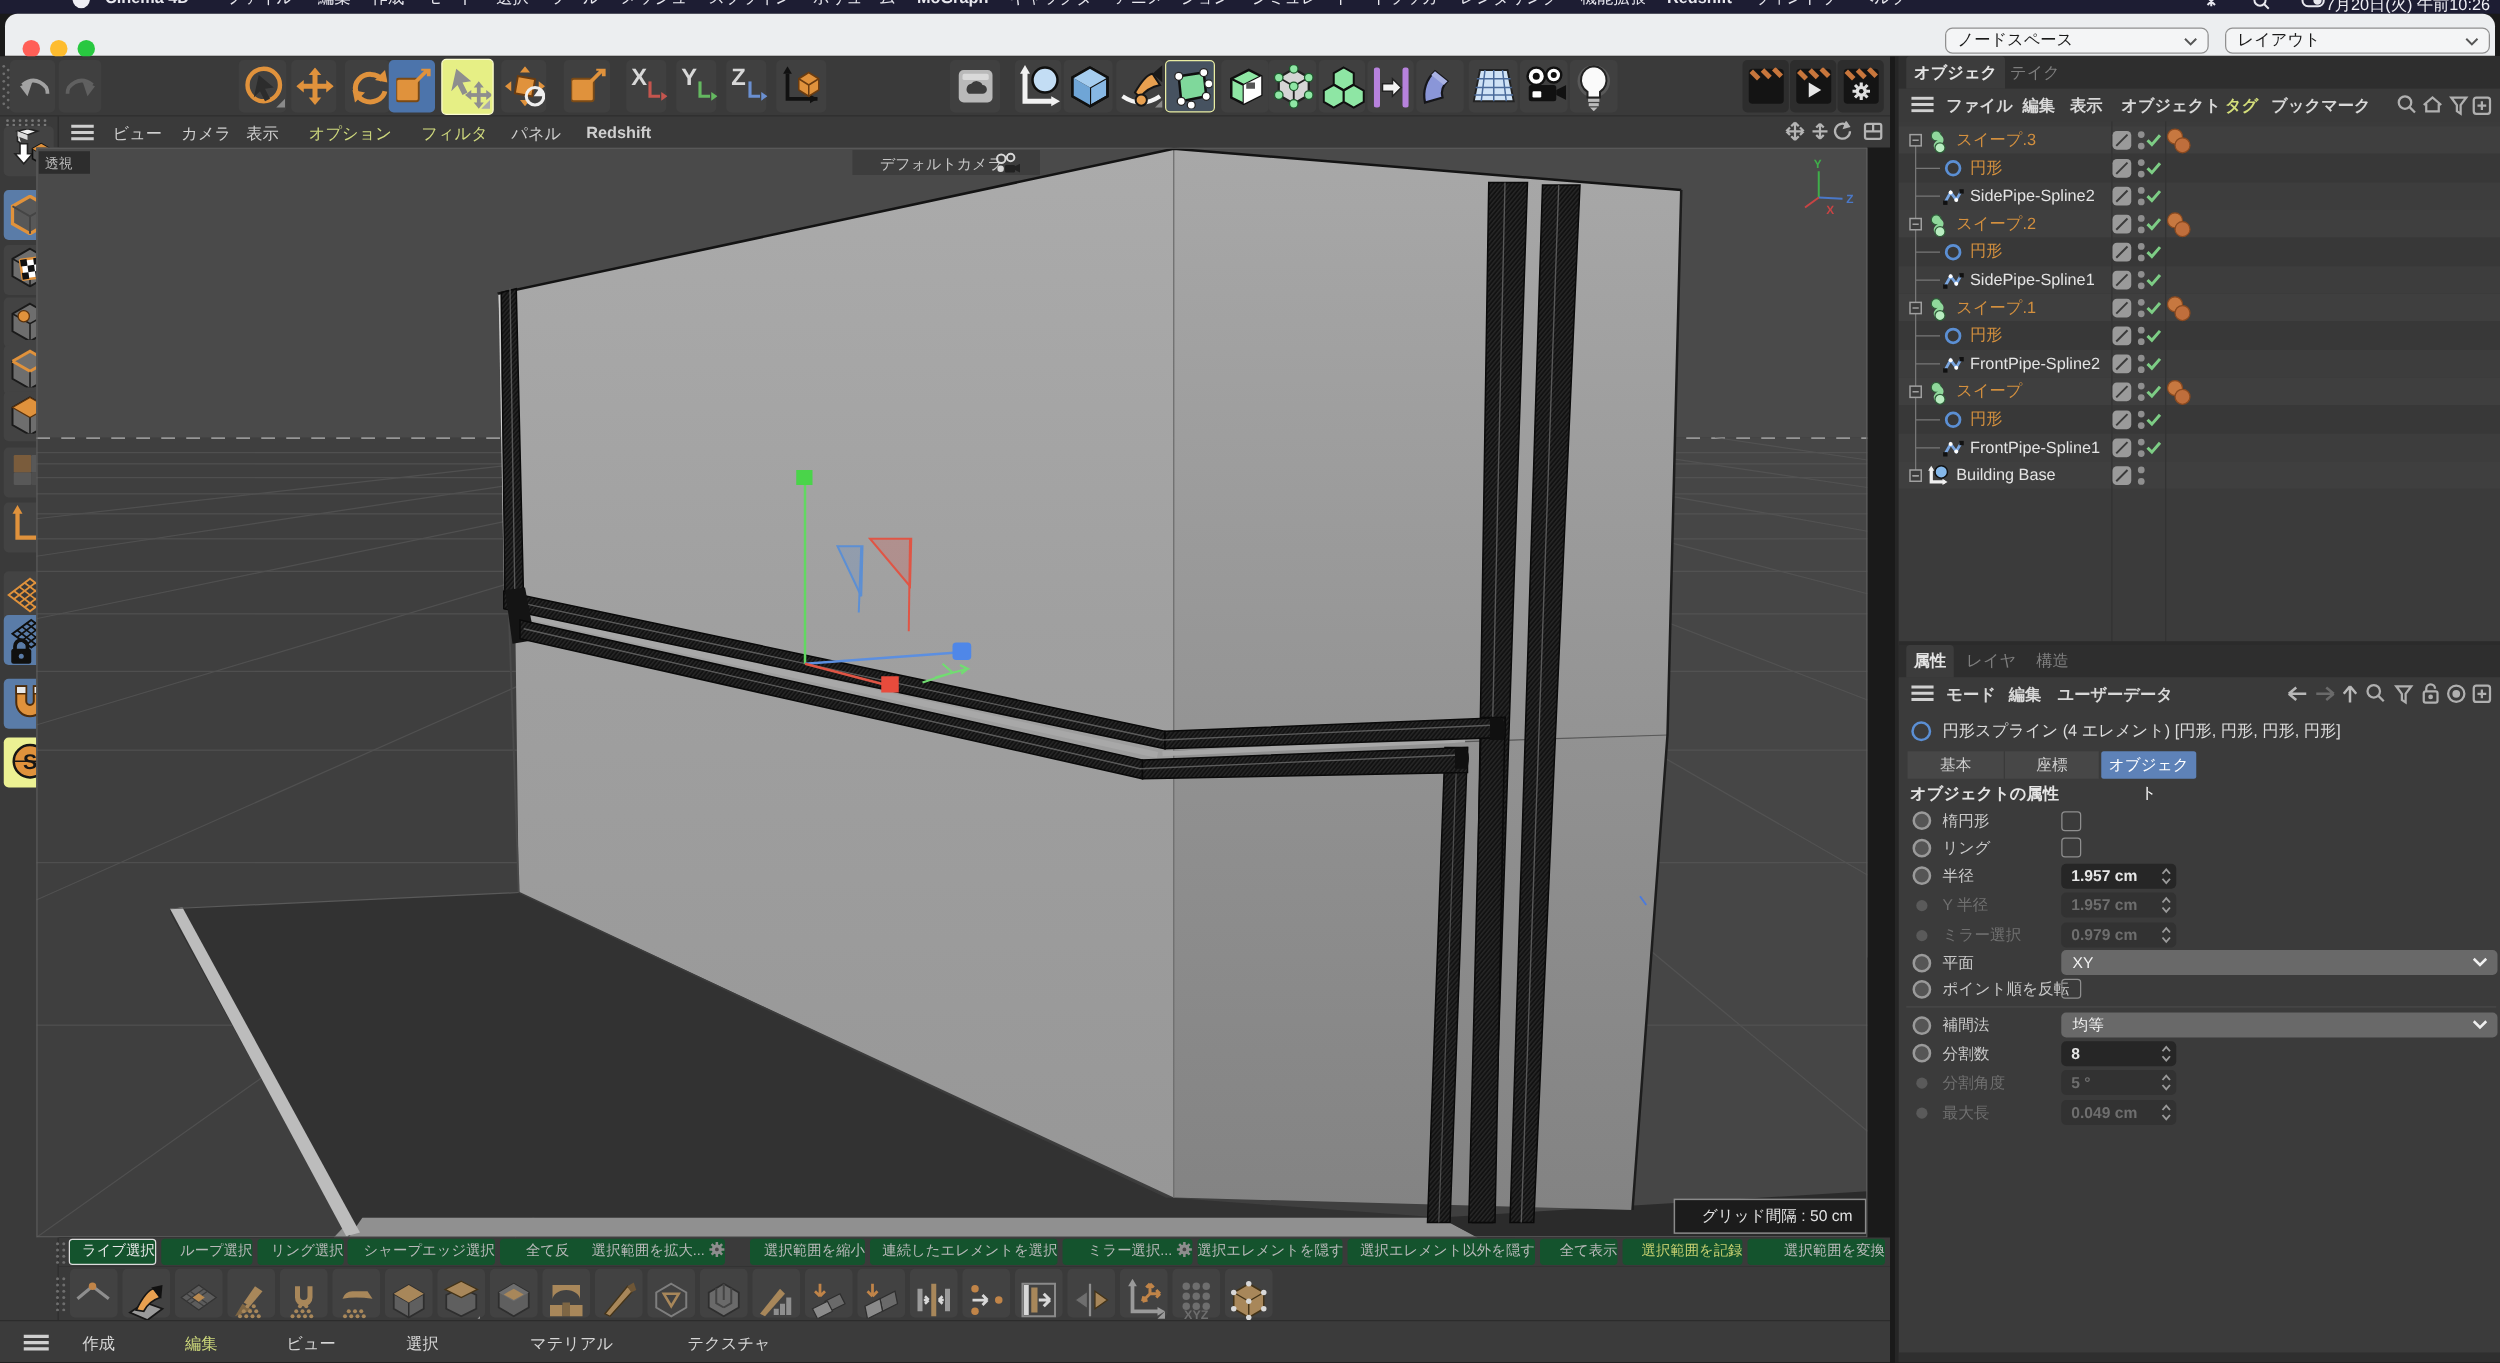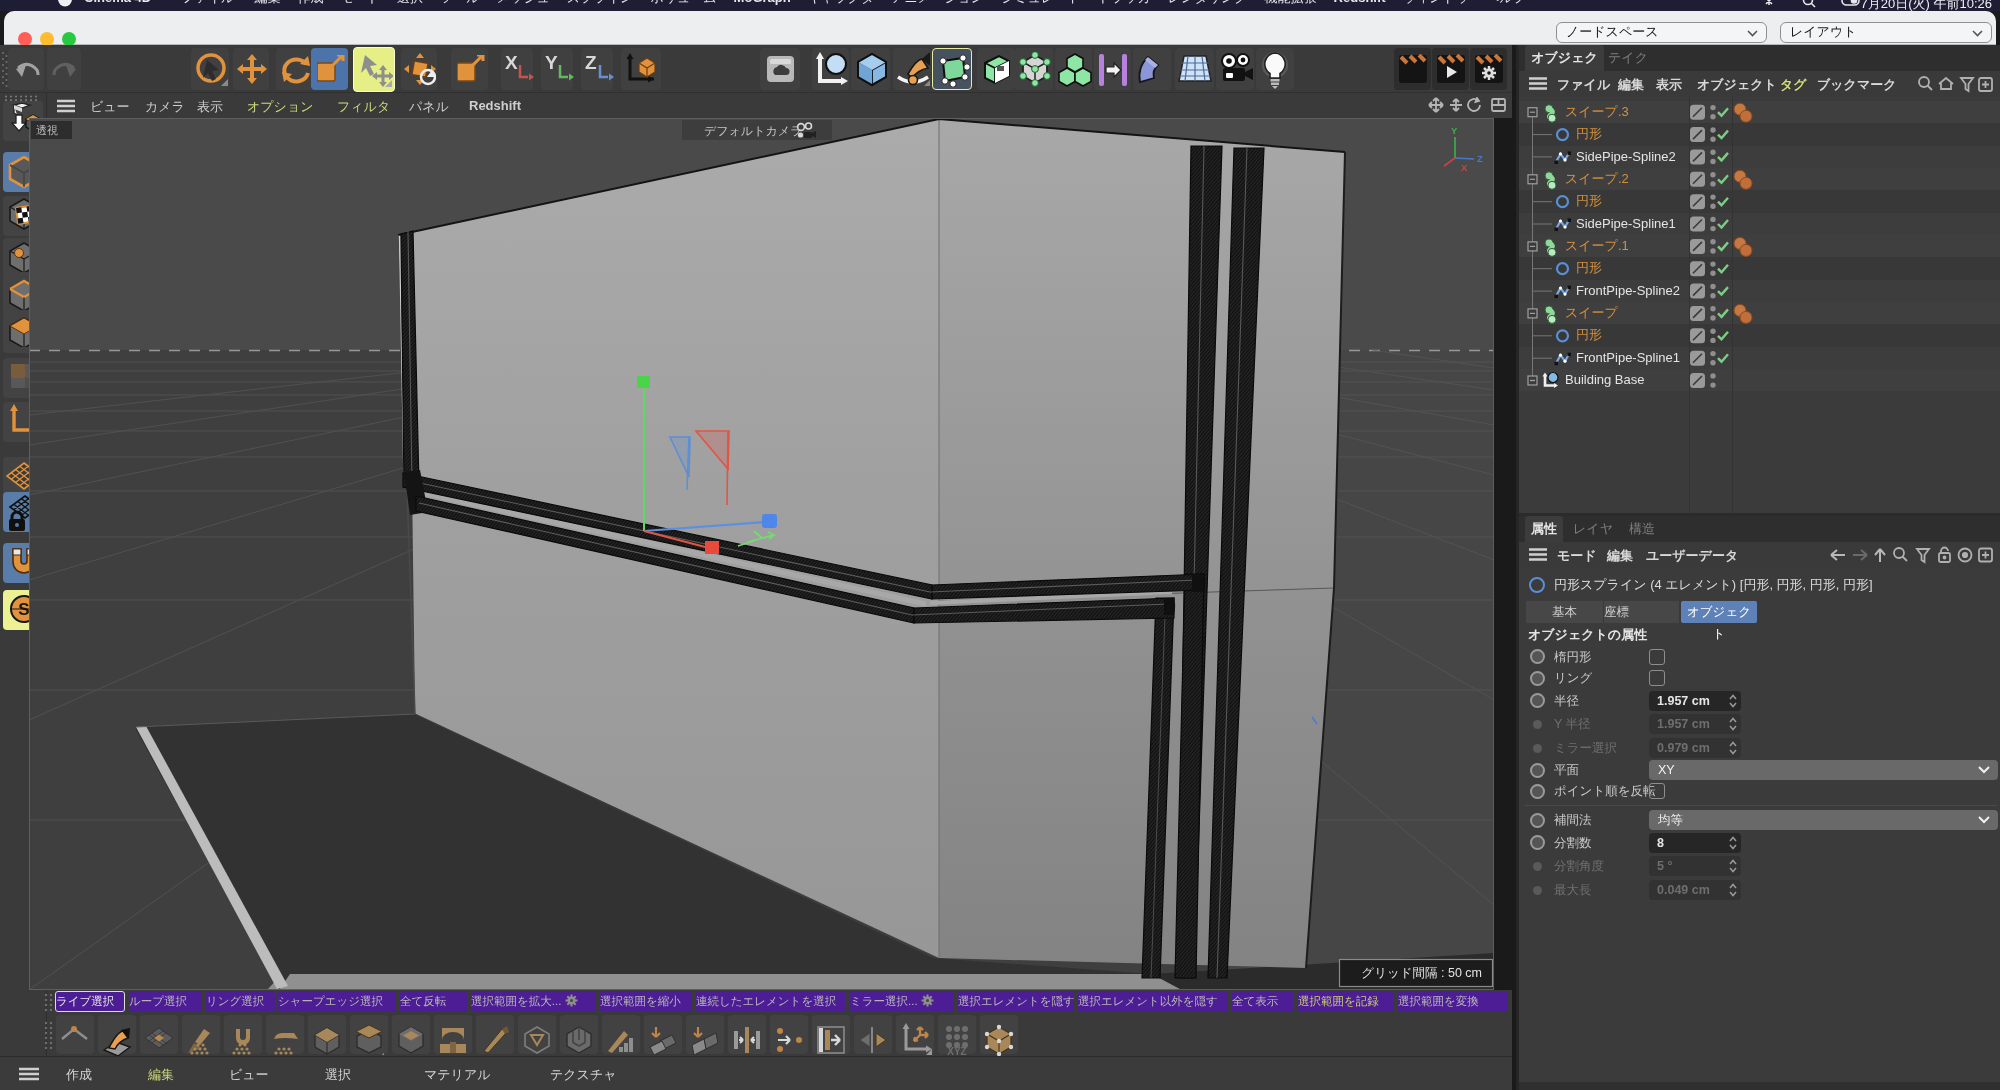--- a/index.html
+++ b/index.html
@@ -18,21 +18,21 @@
 #toolbar{position:absolute;left:0;top:45px;width:1512px;height:48px;background:#3a3a3a;border-bottom:1px solid #303030}
 .tbtn{position:absolute;top:3px;height:42px;border-radius:4px;background:#404040}
 
 #vpmenu{position:absolute;left:47px;top:93px;width:1465px;height:25px;background:#3a3a3a;color:#cfcfcf;font-size:13px}
 #vpmenu span{position:absolute;top:5px}
 
 #sidebar{position:absolute;left:0;top:93px;width:47px;height:963px;background:#3a3a3a;border-right:1px solid #2e2e2e}
 .sbtn{position:absolute;left:3px;width:40px;height:40px;border-radius:4px;background:#434343}
 
 #brow1{position:absolute;left:47px;top:990px;width:1465px;height:23px;background:#3a3a3a}
-.bbtn{position:absolute;top:1px;height:21px;background:#4c1d95;border-radius:3px;color:#b9b9b9;font-size:11.5px;line-height:21px;text-align:left;white-space:nowrap}
+.bbtn{position:absolute;top:1px;height:21px;background:#14532d;border-radius:3px;color:#b9b9b9;font-size:11.5px;line-height:21px;text-align:right;white-space:nowrap}
 #brow2{position:absolute;left:47px;top:1013px;width:1465px;height:43px;background:#3a3a3a}
 .ibtn{position:absolute;top:2px;width:38px;height:39px;border-radius:4px;background:#424242}
 #brow3{position:absolute;left:0;top:1056px;width:1512px;height:34px;background:#3b3b3b;border-top:1px solid #2c2c2c;color:#d6d6d6;font-size:13px}
 #brow3 span{position:absolute;top:9px}
 
 #rpanel{position:absolute;left:1516px;top:45px;width:484px;height:1045px;background:#3b3b3b;border-left:3px solid #262626}
 .tabrow{position:absolute;left:0;width:484px;height:26px;background:#2e2e2e}
 .tab{position:absolute;top:0;height:26px;font-size:13px;font-weight:bold;line-height:26px;text-align:center}
 .menurow{position:absolute;left:0;width:484px;height:26px;background:#3a3a3a;color:#d8d8d8;font-size:13px;font-weight:bold}
 .menurow span{position:absolute;top:5px}
@@ -640,21 +640,21 @@
           <circle cx="7" cy="12" r="1.2"></circle>
           <circle cx="2" cy="17" r="1.2"></circle>
           <circle cx="7" cy="17" r="1.2"></circle>
         </g>
       </svg>
     <div class="bbtn" style="left:8px;width:70px;border:1px solid #dcdcdc;line-height:19px;color:#e8e8e8">ライブ選択</div>
     <div class="bbtn" style="left:82px;width:73px">ループ選択</div>
     <div class="bbtn" style="left:159px;width:69px">リング選択</div>
     <div class="bbtn" style="left:231px;width:118px">シャープエッジ選択</div>
     <div class="bbtn" style="left:353px;width:67px">全て反転</div>
-    <div class="bbtn" style="left:424px;width:125px">選択範囲を拡大... <svg style="display:inline-block;vertical-align:-2px" width="13" height="13">
+    <div class="bbtn" style="left:408px;width:125px">選択範囲を拡大... <svg style="display:inline-block;vertical-align:-2px" width="13" height="13">
           <circle cx="6.5" cy="6.5" r="4" fill="#8e8e8e"></circle>
           <g stroke="#8e8e8e" stroke-width="2">
             <path d="M6.5,0.5 v3 M6.5,9.5 v3 M0.5,6.5 h3 M9.5,6.5 h3 M2.3,2.3 l2,2 M8.7,8.7 l2,2 M10.7,2.3 l-2,2 M4.3,8.7 l-2,2"></path>
           </g>
           <circle cx="6.5" cy="6.5" r="1.5" fill="#474747"></circle>
         </svg></div>
     <div class="bbtn" style="left:553px;width:92px">選択範囲を縮小</div>
     <div class="bbtn" style="left:649px;width:150px">連続したエレメントを選択</div>
     <div class="bbtn" style="left:803px;width:104px">ミラー選択... <svg style="display:inline-block;vertical-align:-2px" width="13" height="13">
           <circle cx="6.5" cy="6.5" r="4" fill="#8e8e8e"></circle>
@@ -1105,21 +1105,21 @@
           </g>
         <g stroke="#b0b0b0" stroke-width="1.8">
             <rect x="150" y="2.5" width="13" height="13" rx="2"></rect>
             <path d="M156.5,5.5 v7 M153,9 h7"></path>
           </g>
       </svg>
     </div>
     <div class="abs" style="left:10px;top:532px;width:16px;height:16px;border:2.5px solid #5b8fd4;border-radius:50%"></div>
     <div class="abs" style="left:35px;top:531px;font-size:13px;color:#dcdcdc">円形スプライン (4 エレメント) [円形, 円形, 円形, 円形]</div>
     <div class="abs" style="left:7px;top:556px;width:78px;height:22px;background:#474747;color:#cfcfcf;font-size:12.5px;text-align:center;line-height:22px;border-right:1px solid #3a3a3a">基本</div>
-    <div class="abs" style="left:85px;top:556px;width:76px;height:22px;background:#474747;color:#cfcfcf;font-size:12.5px;text-align:left;line-height:22px;border-right:1px solid #3a3a3a">座標</div>
+    <div class="abs" style="left:85px;top:556px;width:76px;height:22px;background:#474747;color:#cfcfcf;font-size:12.5px;text-align:center;line-height:22px;border-right:1px solid #3a3a3a">座標</div>
     <div class="abs" style="left:162px;top:556px;width:76px;height:22px;background:#5e82b8;color:#fff;font-size:12.5px;text-align:center;line-height:22px;border-radius:2px">オブジェクト</div>
     <div class="abs" style="left:9px;top:581px;font-size:13px;font-weight:bold;color:#e4e4e4">オブジェクトの属性</div>
     <div class="radio" style="left:11px;top:604px"></div>
       <div class="attr-label" style="left:35px;top:602px">楕円形</div>
       <div class="cbox" style="left:130px;top:604px"></div>
     <div class="radio" style="left:11px;top:626px"></div>
       <div class="attr-label" style="left:35px;top:623px">リング</div>
       <div class="cbox" style="left:130px;top:625px"></div>
     <div class="radio" style="left:11px;top:648px"></div>
       <div class="attr-label" style="left:35px;top:646px">半径</div>

